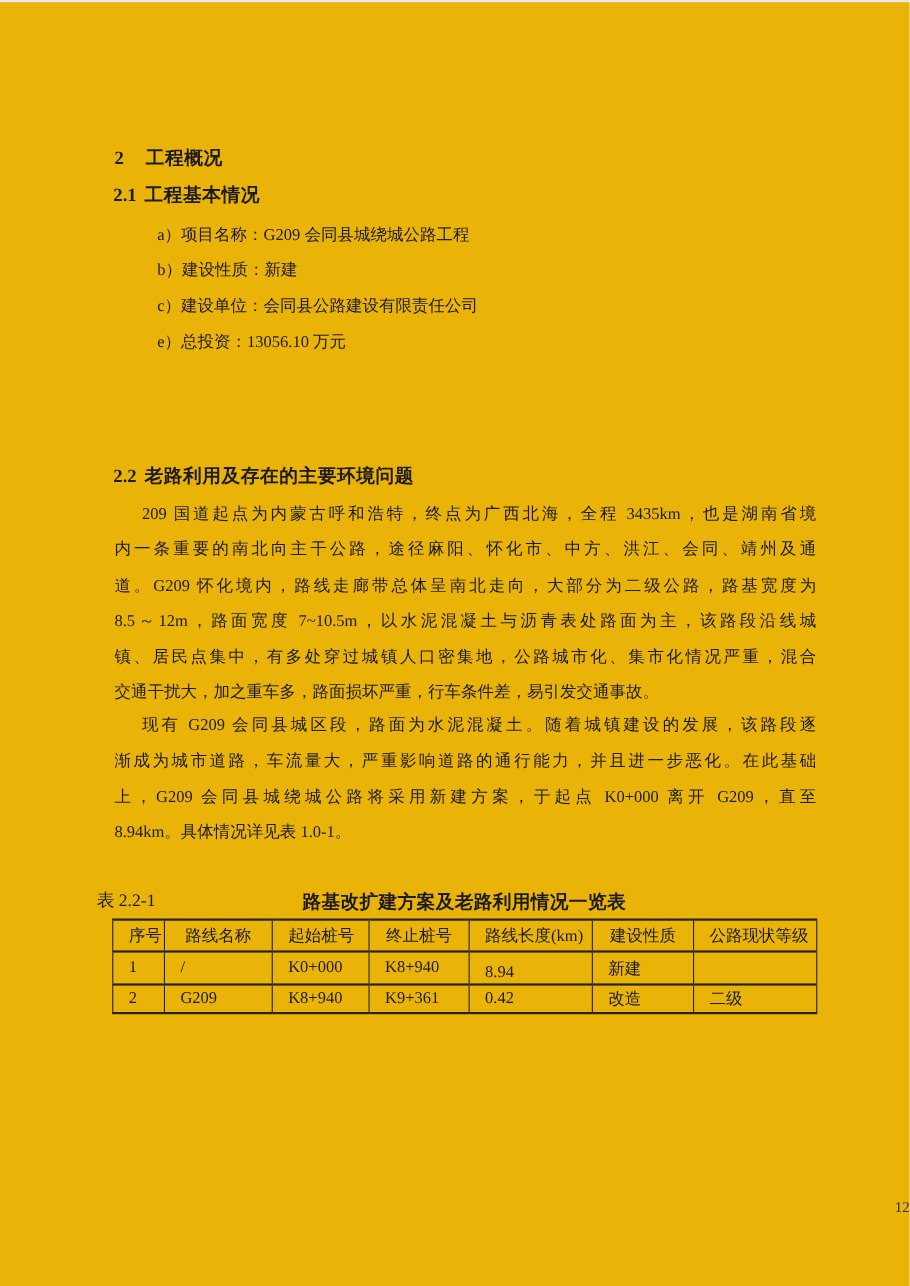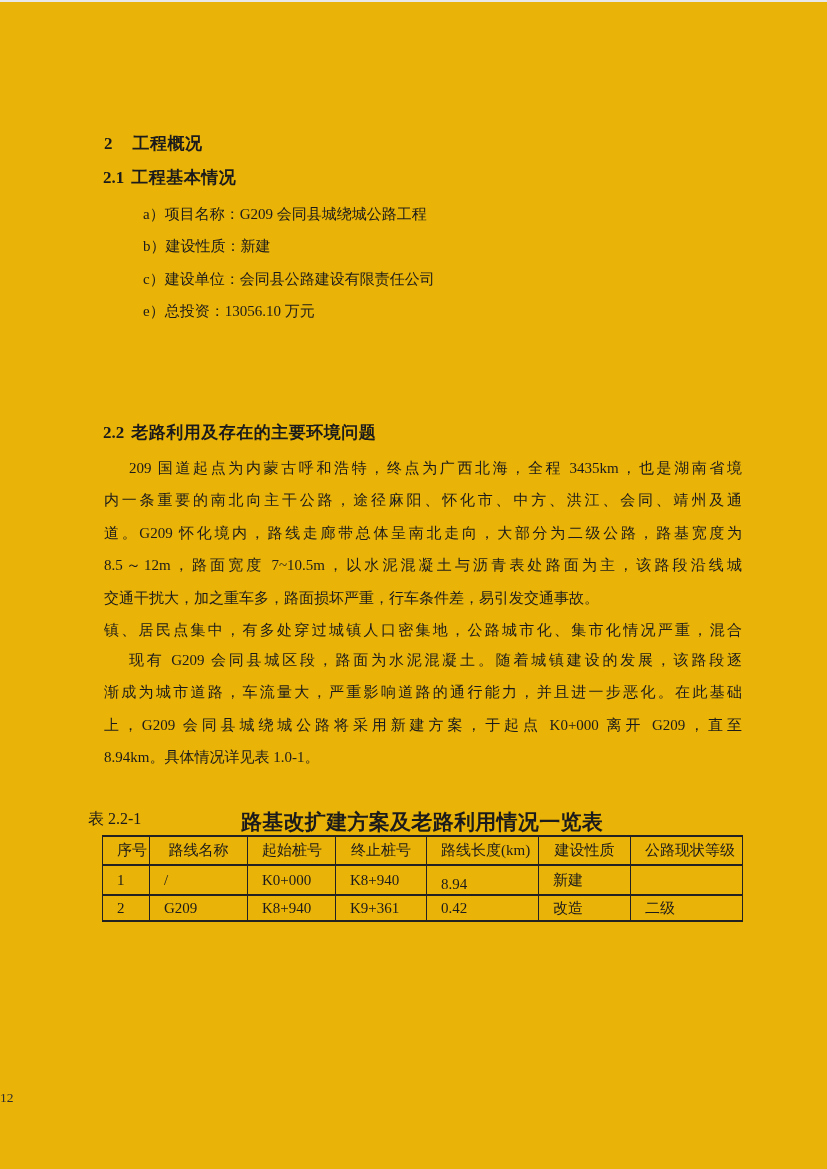--- a/index.html
+++ b/index.html
@@ -61,21 +61,21 @@
   #tcaption .tlabel{
     position:absolute;left:3px;top:1px;
     font-size:16px;
     white-space:nowrap;
   }
   #tcaption .ttitle{
     margin-left:17px;width:640px;
     text-align:center;
     font-family:Liberation Mono, monospace;
     font-weight:bold;
-    font-size:21px;
+    font-size:17px;
     letter-spacing:0.3px;
   }
   
   #ptable{
     position:absolute;
     left:102px;top:833px;width:640px;
     border-collapse:collapse;
     table-layout:fixed;
     font-size:15px;
   }
@@ -95,21 +95,21 @@
   
   #ptable tbody tr:first-child td:nth-child(5){
     vertical-align:bottom;padding-bottom:1px;
   }
   .c1{width:47px}.c2{width:98px}.c3{width:88px}.c4{width:91px}
   .c5{width:112px}.c6{width:92px}.c7{width:112px}
   
   #footer{
     position:absolute;
     left:0;top:1088px;width:827px;
-    text-align:left;
+    text-align:right;
     font-size:13.5px;
     color:#2e2e2e;
   }
 </style>
 </head>
 <body>
 
 <div class="page">
 
   <div class="heading" id="h-l1">
@@ -137,22 +137,22 @@
 
   <div class="heading" id="h-22">
     <span class="num">2.2</span><span class="ttl">老路利用及存在的主要环境问题</span>
   </div>
 
   <div class="flow para" id="para1">
       <div class="line fill">209 国道起点为内蒙古呼和浩特，终点为广西北海，全程 3435km，也是湖南省境</div>
       <div class="line fill">内一条重要的南北向主干公路，途径麻阳、怀化市、中方、洪江、会同、靖州及通</div>
       <div class="line fill">道。G209 怀化境内，路线走廊带总体呈南北走向，大部分为二级公路，路基宽度为</div>
       <div class="line fill">8.5～12m，路面宽度 7~10.5m，以水泥混凝土与沥青表处路面为主，该路段沿线城</div>
+      <div class="line fill">镇、居民点集中，有多处穿过城镇人口密集地，公路城市化、集市化情况严重，混合</div>
       <div class="line">交通干扰大，加之重车多，路面损坏严重，行车条件差，易引发交通事故。</div>
-      <div class="line fill">镇、居民点集中，有多处穿过城镇人口密集地，公路城市化、集市化情况严重，混合</div>
     </div>
 
   <div class="flow para" id="para2">
       <div class="line fill">现有 G209 会同县城区段，路面为水泥混凝土。随着城镇建设的发展，该路段逐</div>
       <div class="line fill">渐成为城市道路，车流量大，严重影响道路的通行能力，并且进一步恶化。在此基础</div>
       <div class="line fill">上，G209 会同县城绕城公路将采用新建方案，于起点 K0+000 离开 G209，直至</div>
       <div class="line">8.94km。具体情况详见表 1.0-1。</div>
     </div>
 
   <div id="tcaption">

